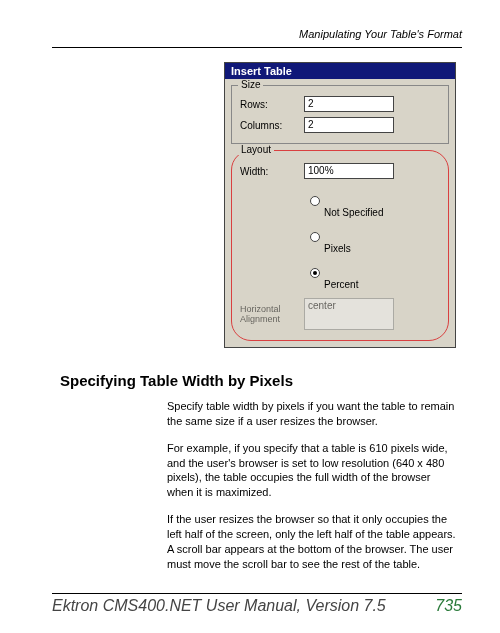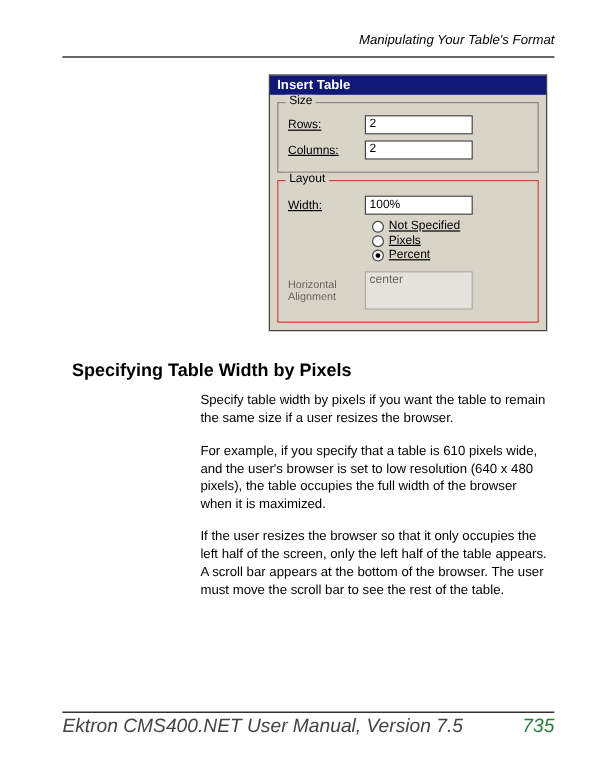--- a/index.html
+++ b/index.html
@@ -62,34 +62,33 @@
     }
     .field-row {
       display: flex;
       align-items: center;
       margin: 3px 0;
       min-height: 18px;
     }
     .field-label {
       width: 64px;
       font-size: 10px;
-      text-decoration: underline;
     }
     .field-input {
       width: 90px;
       height: 16px;
       border: 1px solid #444;
       background: #fff;
       padding: 0 3px;
       font-size: 10px;
       line-height: 14px;
     }
     .fieldset-layout {
       border: 1.5px solid #d94040;
-      border-radius: 0;
+      border-radius: 20px;
       margin: 6px;
       padding: 8px 6px 10px 8px;
       background: #d8d4c8;
       position: relative;
     }
     .layout-legend {
       position: absolute;
       top: -7px;
       left: 6px;
       background: #d8d4c8;
@@ -118,21 +117,21 @@
       justify-content: center;
     }
     .radio-dot.selected::after {
       content: "";
       width: 4px;
       height: 4px;
       background: #000;
       border-radius: 50%;
     }
     .radio-label {
-      text-decoration: underline;
+      margin-top: 24px;
     }
     .ha-row {
       display: flex;
       align-items: center;
       margin-top: 8px;
       opacity: 0.55;
     }
     .ha-label {
       width: 64px;
       font-size: 9px;

